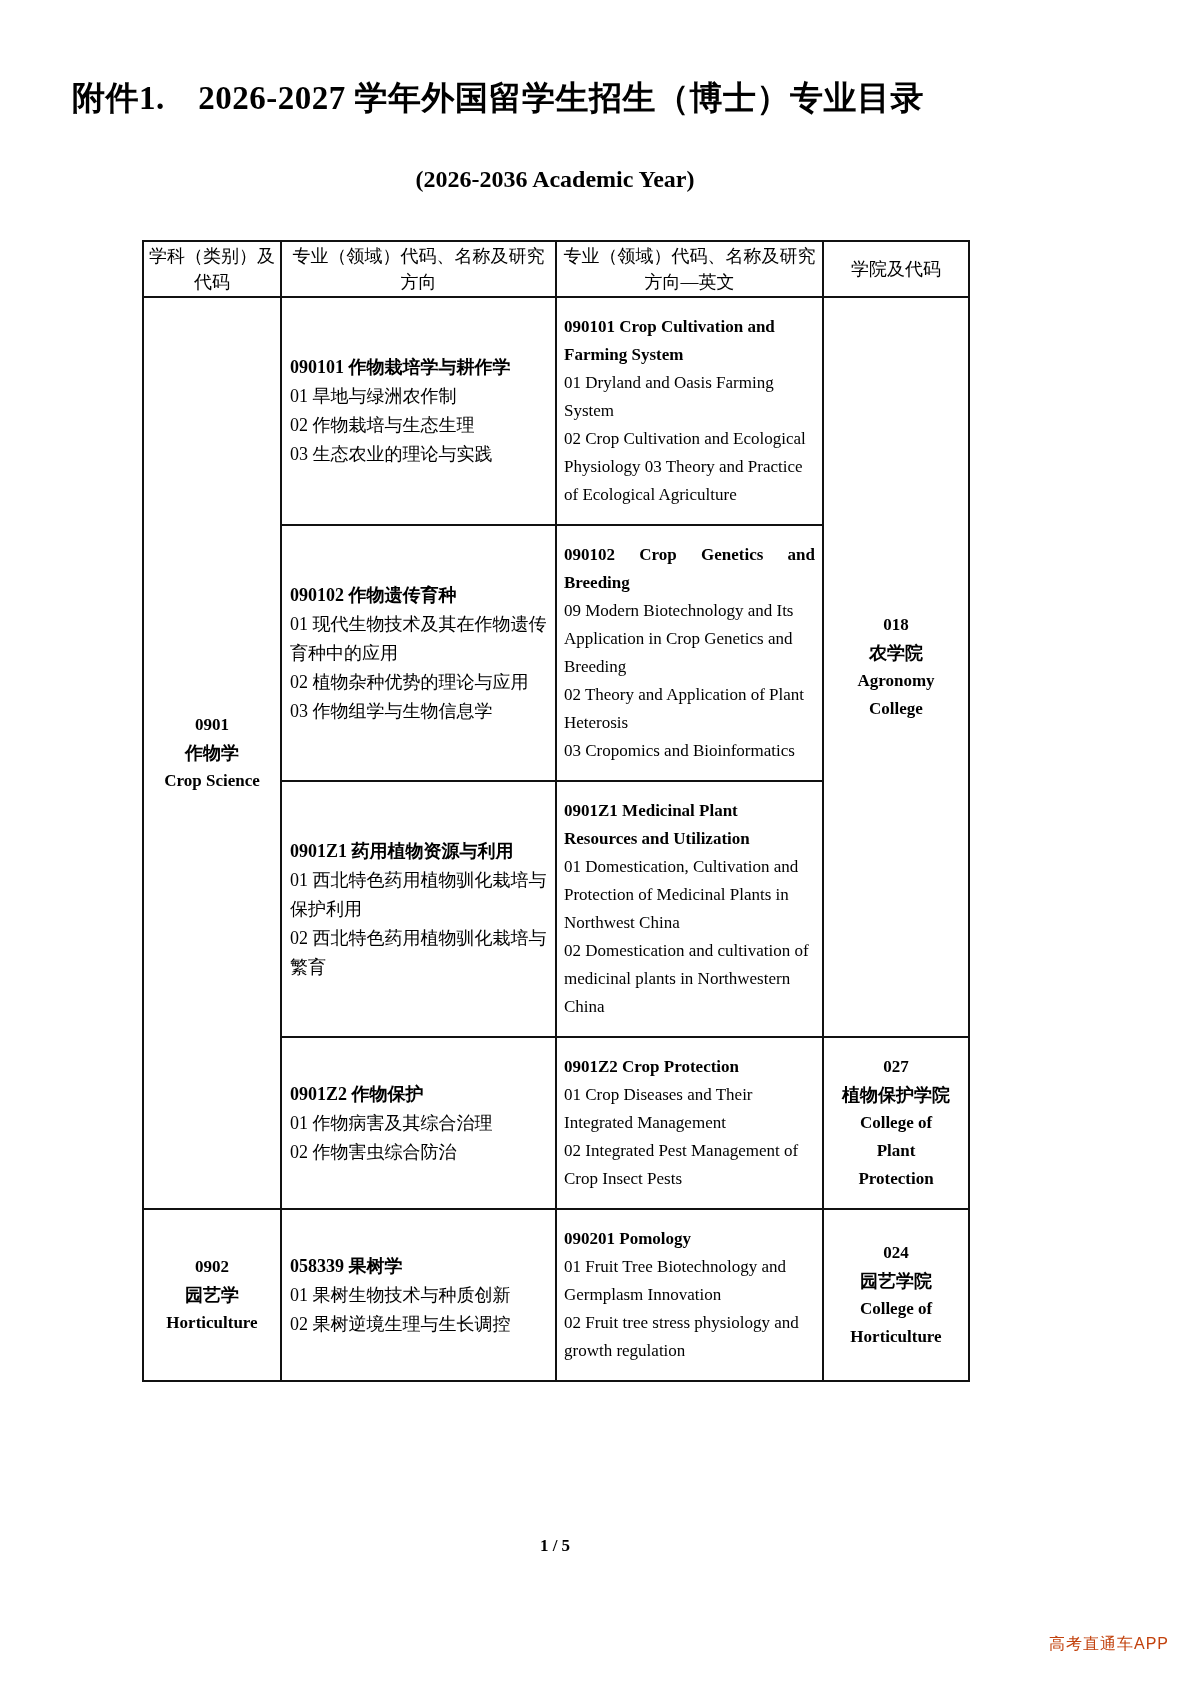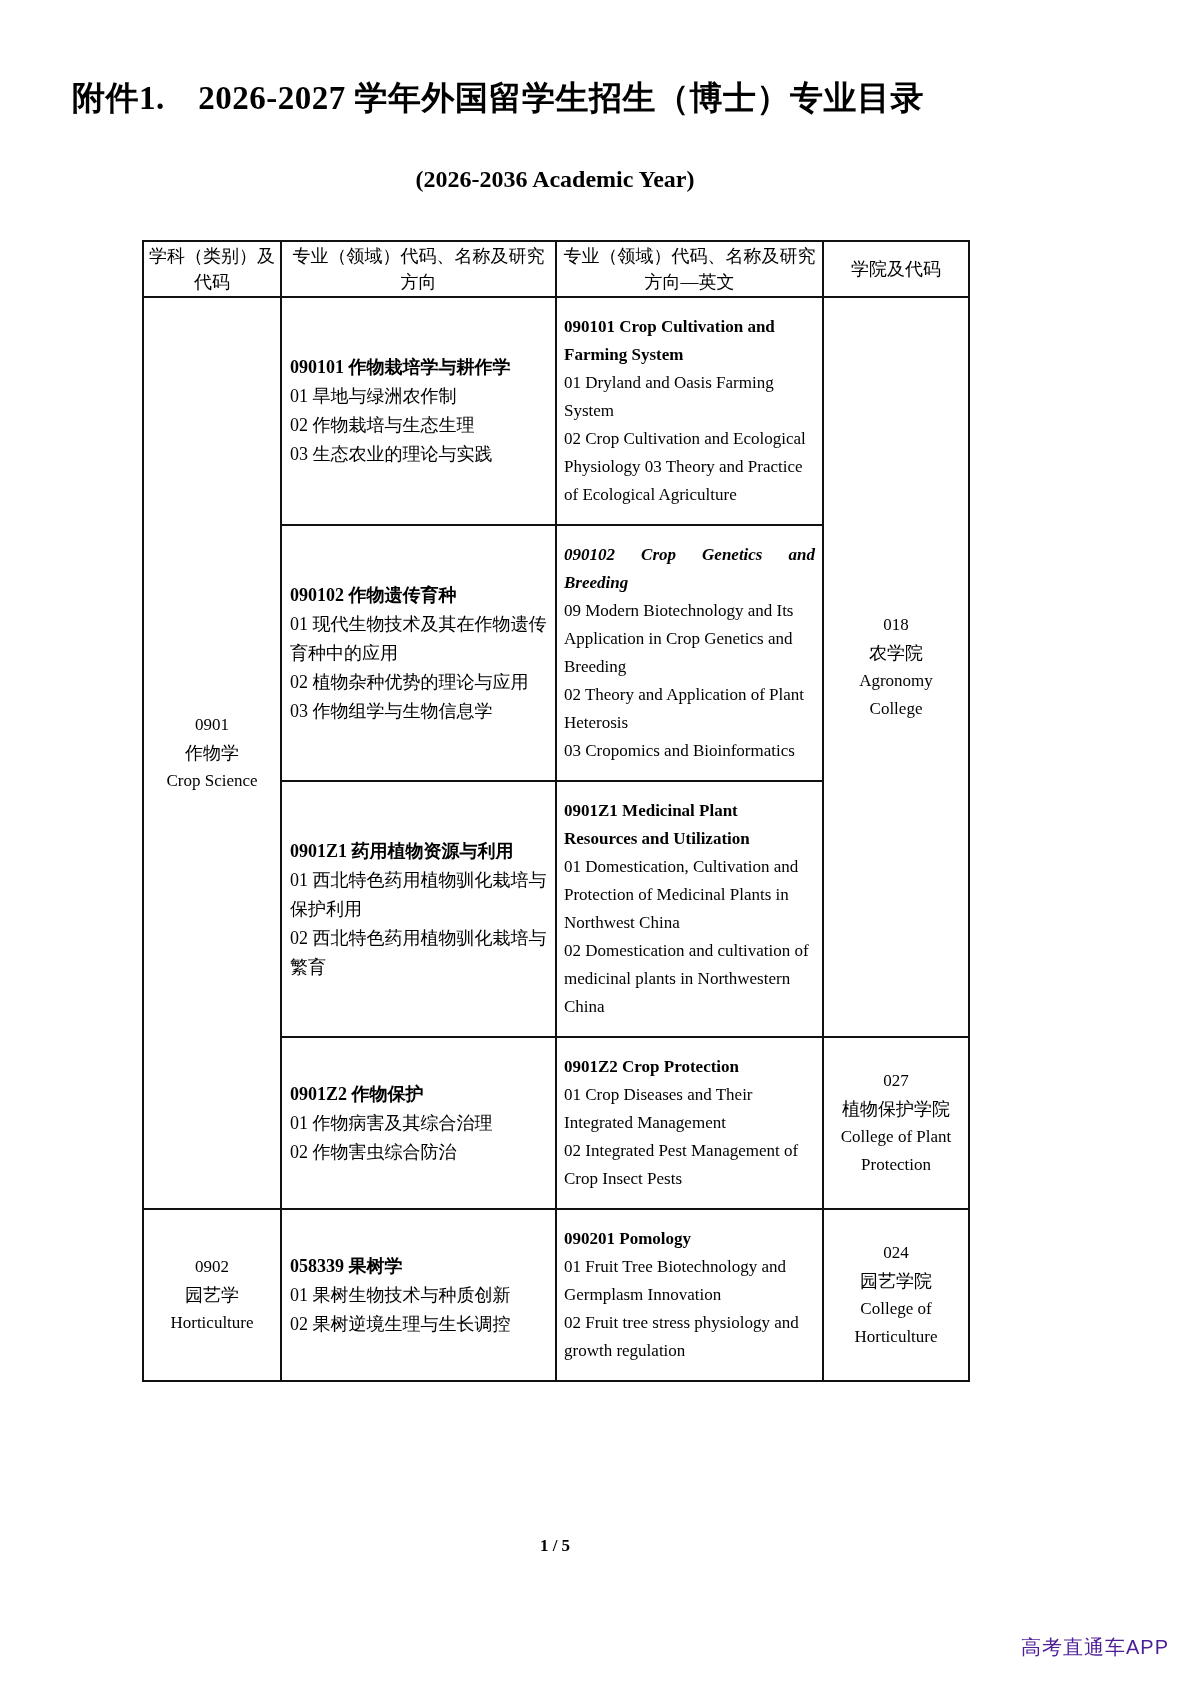--- a/index.html
+++ b/index.html
@@ -20,34 +20,34 @@
   .subtitle-line2 { margin-top:16px; }
   table.majors {
     position:absolute; left:142px; top:240px; width:826px;
     border-collapse:collapse; table-layout:fixed;
   }
   .majors th, .majors td { border:2px solid #111111; vertical-align:middle; }
   .majors th {
     font-size:18px; font-weight:normal; text-align:center;
     line-height:26px; padding:1px 4px;
   }
-  td.ctr { text-align:center; font-weight:normal; font-size:17px; line-height:28px; padding:2px 15px;margin-top:44px; }
+  td.ctr { text-align:center; font-weight:bold; font-size:17px; line-height:28px; padding:2px 15px;margin-top:44px; }
   td.ctr .cn { font-size:18px; }
   td.zh { font-size:18px; line-height:29px; padding:13px 8px; }
   td.en { font-size:17px; line-height:28px; padding:15px 7px; }
   .b { font-weight:bold; }
-  .j { text-align:justify;font-style:italic; }
+  .j { text-align:justify; }
   .page-number {
     position:absolute; left:0; top:1536px; width:1110px;
     text-align:center; font-weight:bold; font-size:17px;
   }
   .watermark {
     position:absolute; right:22px; top:1634px;
     font-family:"Liberation Sans","DejaVu Sans",sans-serif;
-    font-size:20px; color:#4c1d95; letter-spacing:1px;
+    font-size:16px; color:#c2410c; letter-spacing:1px;
   }
 </style>
 </head>
 <body>
 
 <h1 class="doc-title">附件1.　2026-2027 学年外国留学生招生（博士）专业目录</h1>
 
 <div class="subtitle-wrap">
   <div class="subtitle-line2">(2026-2036 Academic Year)</div>
 </div>

